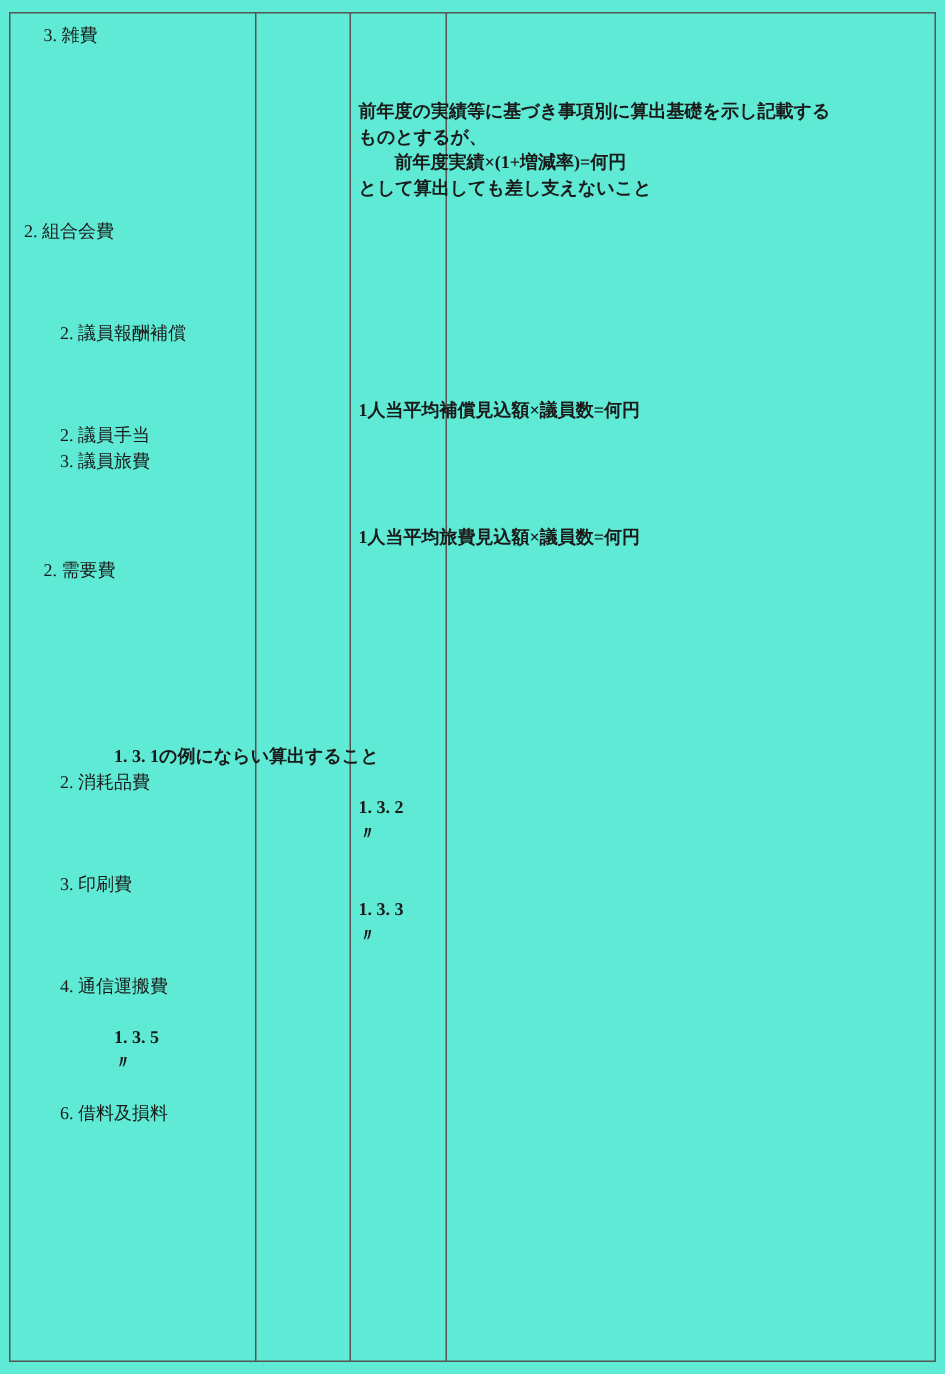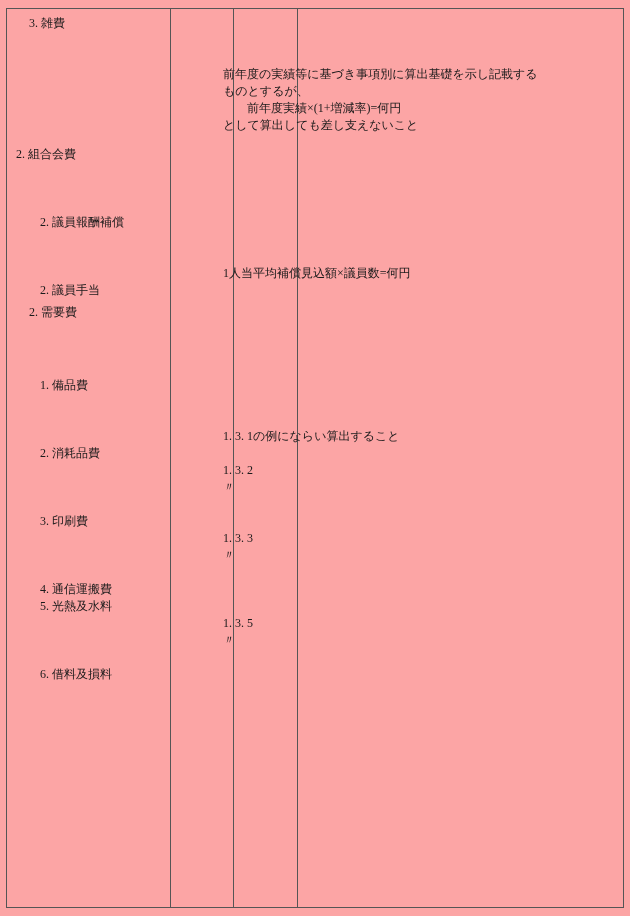--- a/index.html
+++ b/index.html
@@ -1,20 +1,20 @@
 <!DOCTYPE html>
 <html><head>
 <meta charset="utf-8">
 <style>
   html,body{margin:0;padding:0;background:#fff;}
   *{box-sizing:border-box;}
   .page{
     position:relative;
     width:630px;height:916px;
-    background:#fca5a5;
+    background:#5eead4;
     font-family:"Liberation Serif","DejaVu Serif",serif;
     font-size:12px;color:#1a1a1a;
     overflow:hidden;
   }
   .frame{
     position:absolute;left:6px;top:8px;
     width:618px;height:900px;
     border:1px solid #555;
   }
   .vline{position:absolute;top:8px;height:900px;width:1px;background:#555;}
@@ -27,23 +27,24 @@
   }
   .row{display:flex;align-items:flex-start;line-height:17px;}
   .cell-left{
     flex:0 0 163px;width:163px;
     white-space:pre-line;
   }
   .i1{padding-left:9px;}
   .i2{padding-left:22px;}
   .i3{padding-left:33px;}
   .cell-right{
-    margin-left:53px;
+    margin-left:69px;
     width:322px;
     white-space:pre-line;
+    font-weight:bold;
   }
   .code{display:inline-block;min-width:97px;}
   .ditto{display:inline-block;}
 </style>
 </head>
 <body>
 
 <div class="page">
   <div class="frame"></div>
   <div class="vline v1"></div>
@@ -79,33 +80,38 @@
       
       <span class="text">1人当平均補償見込額×議員数=何円</span>
     </div>
   </div>
 
   <div class="row">
     <div class="cell-left i3">2. 議員手当</div>
   </div>
 
   <div class="row">
+    <div class="cell-left i3">3. 議員旅費</div>
+    <div class="cell-right">
+      
+      
+      <span class="text">1人当平均旅費見込額×議員数=何円</span>
+    </div>
   </div>
 
   <div class="row" style="margin-top: 5px; gap: 27px;">
     <div class="cell-left i2">2. 需要費</div>
     <div class="cell-right">
       
       
       <span class="text"></span>
     </div>
   </div>
 
   <div class="row" style="margin-top: 5px;">
-    <div class="cell-left i3">1. 備品費</div>
     <div class="cell-right">
       
       
       <span class="text">1. 3. 1の例にならい算出すること</span>
     </div>
   </div>
 
   <div class="row">
     <div class="cell-left i3">2. 消耗品費</div>
     <div class="cell-right">
@@ -122,21 +128,20 @@
       <span class="ditto">〃</span>
       
     </div>
   </div>
 
   <div class="row">
     <div class="cell-left i3">4. 通信運搬費</div>
   </div>
 
   <div class="row">
-    <div class="cell-left i3">5. 光熱及水料</div>
     <div class="cell-right">
       <span class="code">1. 3. 5</span>
       <span class="ditto">〃</span>
       
     </div>
   </div>
 
   <div class="row">
     <div class="cell-left i3">6. 借料及損料</div>
     <div class="cell-right">

